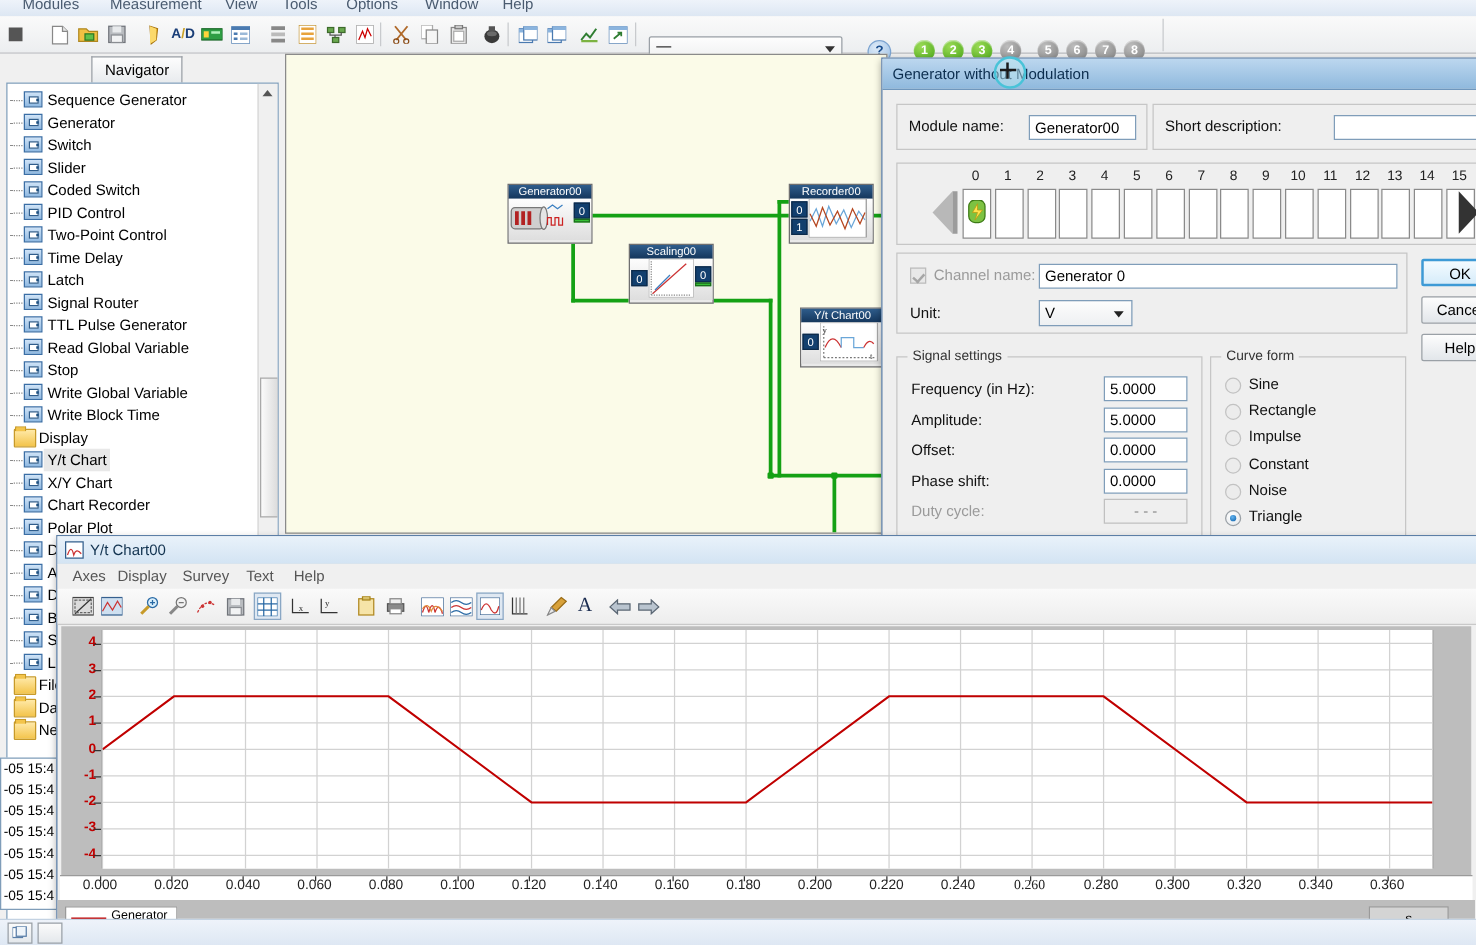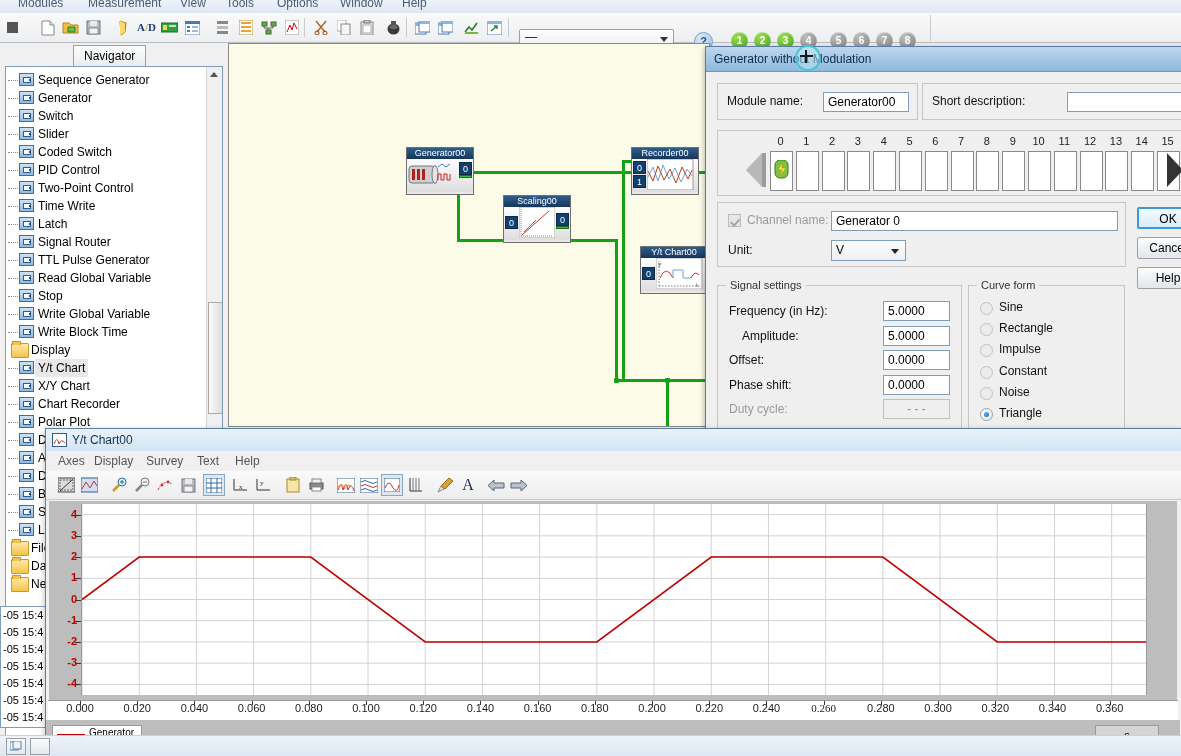--- a/index.html
+++ b/index.html
@@ -19,21 +19,21 @@
   }
   
   #toolbar{
     position:absolute;left:0;top:13px;width:1181px;height:29px;
     background:linear-gradient(#fafafa,#eceef0);
     border-bottom:1px solid #b9bcc0;
   }
   .tbbtn{
     position:absolute;top:4px;width:21px;height:21px;
     display:flex;align-items:center;justify-content:center;
-    font-size:13px;line-height:1;cursor:default;font-family:Liberation Serif, serif;
+    font-size:13px;line-height:1;cursor:default;
   }
   .tbsep{position:absolute;top:5px;width:1px;height:19px;background:#c8cacd;}
   .combo{
     position:absolute;top:16px;left:519px;width:155px;height:19px;
     background:linear-gradient(#fdfdfd,#eff0f1);
     border:1px solid #9aa0a6;border-radius:2px;
     font-size:11px;padding-left:4px;box-sizing:border-box;
   }
   .combo .dash{position:absolute;left:5px;top:7px;width:12px;height:1px;background:#333;}
   .combo .arw{
@@ -453,21 +453,21 @@
         <span class="tlabel">PID Control</span>
       </div>
       <div class="trow">
         <span class="dots"></span>
         <span class="ticon"></span>
         <span class="tlabel">Two-Point Control</span>
       </div>
       <div class="trow">
         <span class="dots"></span>
         <span class="ticon"></span>
-        <span class="tlabel">Time Write</span>
+        <span class="tlabel">Time Delay</span>
       </div>
       <div class="trow">
         <span class="dots"></span>
         <span class="ticon"></span>
         <span class="tlabel">Latch</span>
       </div>
       <div class="trow">
         <span class="dots"></span>
         <span class="ticon"></span>
         <span class="tlabel">Signal Router</span>
@@ -726,21 +726,21 @@
       <span>V</span>
       <span class="arw"></span>
     </div>
   </div>
 
   <div class="grp" style="left:11px;top:238px;width:243px;height:180px;">
     <span class="grplbl">Signal settings</span>
     <div id="siglabels" style="position:absolute;left:0;top:0;width:243px;height:150px;">
         <span class="fldlbl" style="left: 11px; top: 18px;">Frequency (in Hz):</span>
         <div class="txtin" style="left: 165px; top: 15px; width: 67px; height: 20px;">5.0000</div>
-        <span class="fldlbl" style="left: 11px; top: 42.6px; margin-left: 13px;">Amplitude:</span>
+        <span class="fldlbl" style="left: 11px; top: 42.6px;">Amplitude:</span>
         <div class="txtin" style="left: 165px; top: 39.6px; width: 67px; height: 20px;">5.0000</div>
         <span class="fldlbl" style="left: 11px; top: 67.2px;">Offset:</span>
         <div class="txtin" style="left: 165px; top: 64.2px; width: 67px; height: 20px;">0.0000</div>
         <span class="fldlbl" style="left: 11px; top: 91.8px;">Phase shift:</span>
         <div class="txtin" style="left: 165px; top: 88.8px; width: 67px; height: 20px;">0.0000</div>
         <span class="fldlbl dis" style="left: 11px; top: 116.4px;">Duty cycle:</span>
         <div class="txtin dis" style="left: 165px; top: 113.4px; width: 67px; height: 20px;">- - -</div>
       </div>
     <div class="chk" style="left:11px;top:154px;"></div>
     <span class="fldlbl" style="left:30px;top:153px;">Output in real time</span>

